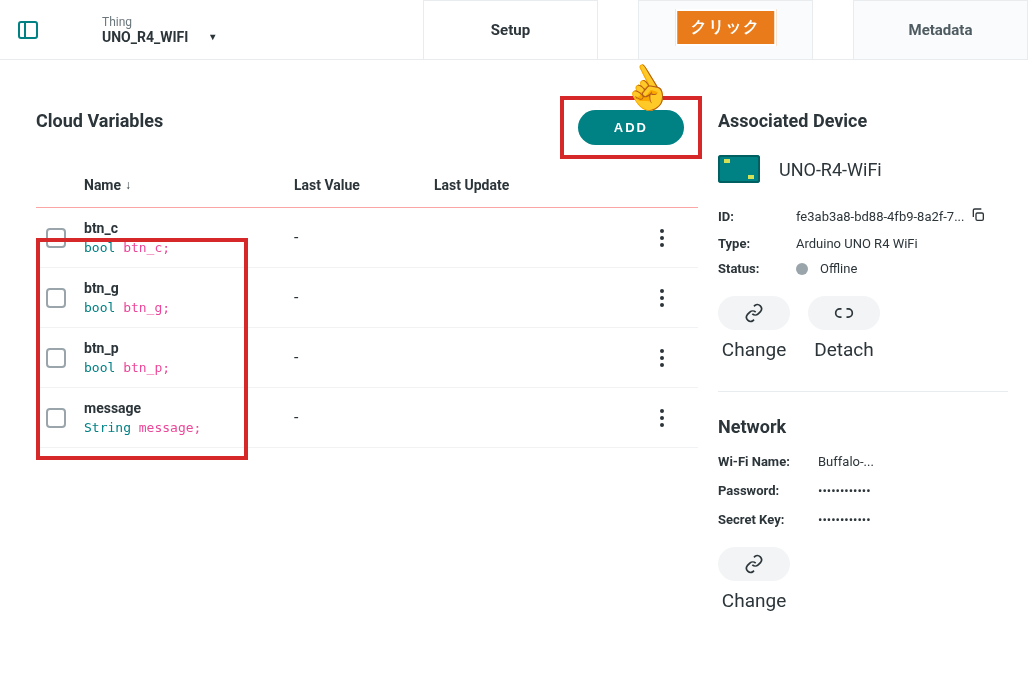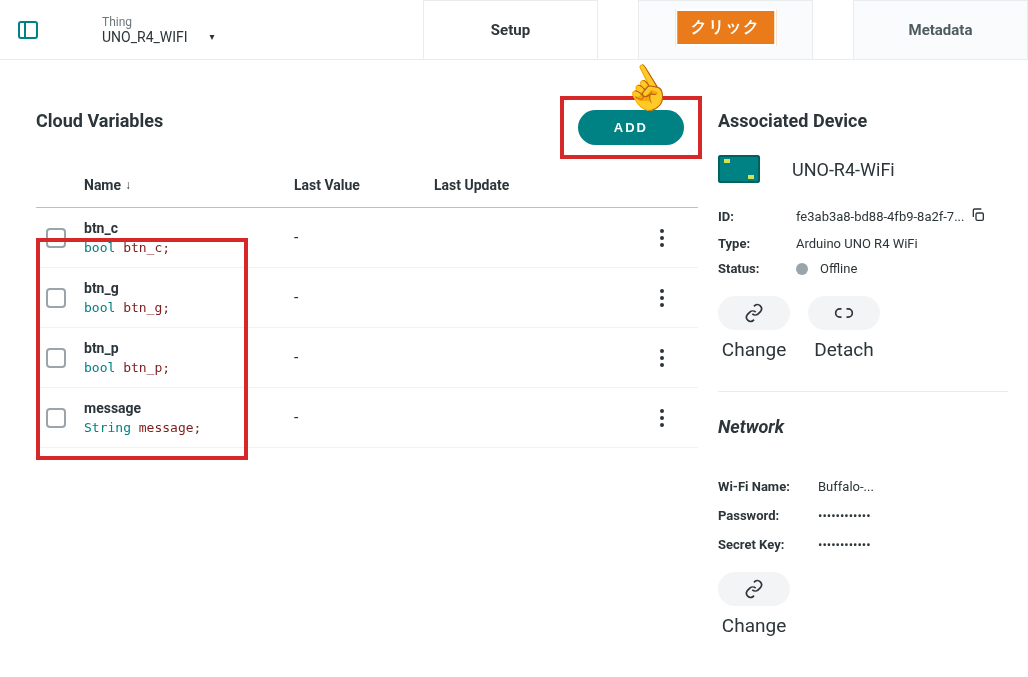--- a/index.html
+++ b/index.html
@@ -21,21 +21,21 @@
   .sidebar-toggle {
     width: 28px; height: 28px;
     color: #008184;
     display: flex; align-items: center; justify-content: center;
     cursor: pointer;
   }
   .thing-title {
     margin-left: 60px;
   }
   .thing-label { font-size: 12px; color: #6b777c; }
-  .thing-name { font-size: 14px; font-weight: 400; display: flex; align-items: center; gap: 22px; cursor: pointer; }
+  .thing-name { font-size: 14px; font-weight: 700; display: flex; align-items: center; gap: 22px; cursor: pointer; }
   .thing-name .caret { font-size: 10px; color: #2c353a; }
   .tabs {
     margin-left: auto;
     display: flex;
     height: 100%;
   }
   .tab {
     width: 175px;
     display: flex; align-items: center; justify-content: center;
     font-weight: 700; font-size: 15px;
@@ -134,42 +134,42 @@
     border: 2px solid #9aa5ab;
     border-radius: 4px;
     margin: 0 18px 0 2px;
     cursor: pointer;
     flex-shrink: 0;
   }
   .cell-name { flex: 0 0 210px; }
   .var-name { font-weight: 700; font-size: 14px; color: #2c353a; }
   .var-decl { font-family: ui-monospace, Menlo, Consolas, monospace; font-size: 13px; margin-top: 4px; }
   .var-type { color: #008184; }
-  .var-ident { color: #7f1d1d; }
+  .var-ident { color: #ec4899; }
   .cell-lv { flex: 0 0 140px; color: #2c353a; }
   .cell-lu { flex: 1; }
   .row-menu {
     width: 24px; height: 24px;
     display: flex; flex-direction: column; align-items: center; justify-content: center;
     gap: 3px; cursor: pointer; margin-right: 24px;
   }
   .row-menu span { width: 4px; height: 4px; background: #2c353a; border-radius: 50%; }
   .rows-box {
     border: 4px solid #d62828;
     padding: 2px 0;
     margin-top: -2px;
     width: 212px;
     position: absolute;
     left: 36px;
     top: 160px;
     height: 222px;
     pointer-events: none;
   }
   .right .section-title { margin-bottom: 24px; }
-  .device-row { display: flex; align-items: center; gap: 32px; margin-bottom: 24px; }
+  .device-row { display: flex; align-items: center; gap: 19px; margin-bottom: 24px; }
   .board-icon {
     width: 42px; height: 28px;
     background: #008184;
     border-radius: 3px;
     position: relative;
     box-shadow: inset 0 0 0 2px #005f61;
   }
   .board-icon::before, .board-icon::after {
     content: ""; position: absolute; background: #d4e157; width: 6px; height: 4px;
   }
@@ -355,21 +355,21 @@
             <path d="M9 17H7a5 5 0 0 1 0-10h2"></path>
             <path d="M15 7h2a5 5 0 0 1 0 10h-2"></path>
           </svg>
         </div>
         <div class="chip-label">Detach</div>
       </div>
     </div>
 
     <div class="divider"></div>
 
-    <div class="section-title" style="margin-bottom:42px;font-style:italic;">Network</div>
+    <div class="section-title" style="margin-bottom:17px;">Network</div>
     <div class="net-kv">
       <div class="k">Wi-Fi Name:</div>
       <div class="v">Buffalo-...</div>
     </div>
     <div class="net-kv">
       <div class="k">Password:</div>
       <div class="v">••••••••••••</div>
     </div>
     <div class="net-kv">
       <div class="k">Secret Key:</div>

